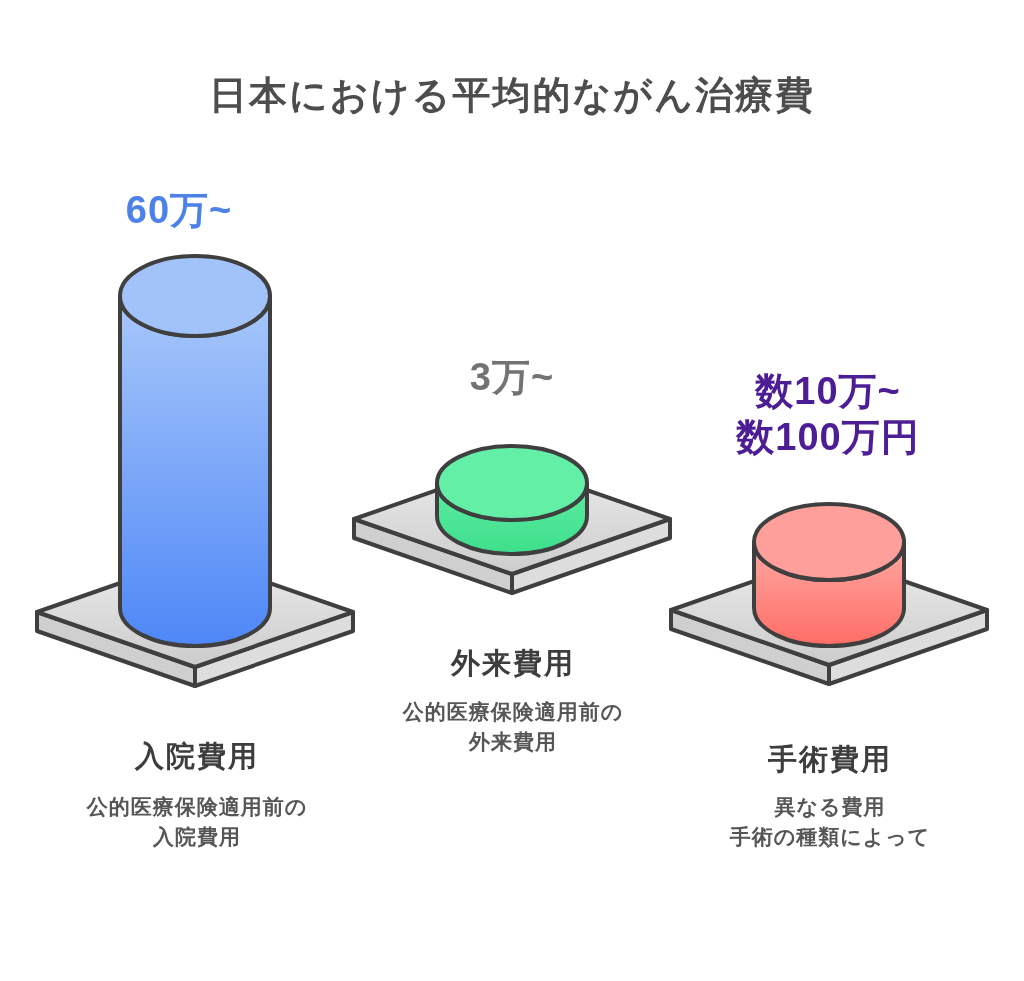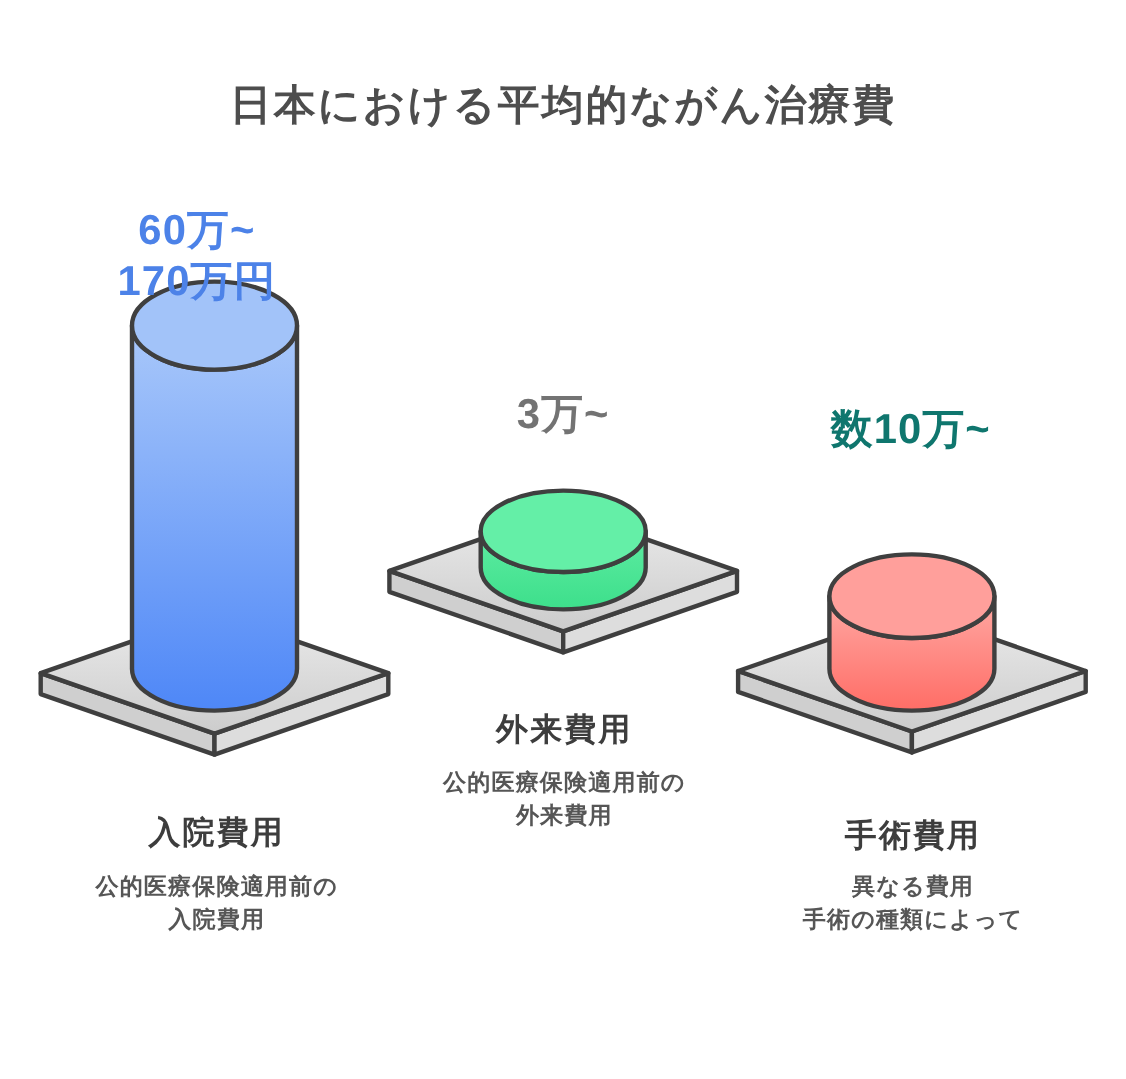--- a/index.html
+++ b/index.html
@@ -33,21 +33,21 @@
   }
   .value-label {
     width: 300px;
     font-size: 38px;
     font-weight: bold;
     line-height: 46px;
     letter-spacing: 1px;
   }
   .value-blue  { left: 29px;  top: 146px; color: #4c82e8; margin-top: 41px; }
   .value-green { left: 362px; top: 330px; color: #737373; margin-top: 24px; }
-  .value-red   { left: 678px; top: 368px; color: #0f766e; }
+  .value-red   { left: 678px; top: 368px; color: #4c1d95; }
   .heading {
     width: 300px;
     font-size: 29px;
     font-weight: bold;
     letter-spacing: 2px;
     color: #3d3d3d;
   }
   .heading-blue  { left: 47px;  top: 737px; }
   .heading-green { left: 363px; top: 644px; }
   .heading-red   { left: 680px; top: 740px; }
@@ -123,27 +123,27 @@
         <path d="M754,542 L754,608 A75,38 0 0 0 904,608 L904,542 A75,38 0 0 1 754,542 Z" fill="url(#gradRed)"></path>
         <ellipse cx="829" cy="542" rx="75" ry="38" fill="#ff9f9b"></ellipse>
       </g>
     </g>
   </svg>
 
   <div class="txt title">日本における平均的ながん治療費</div>
 
   <div class="txt value-label value-blue">
     <div>60万~</div>
-    <div>170万円</div>
   </div>
   <div class="txt value-label value-green">
     <div>3万~</div>
   </div>
   <div class="txt value-label value-red">
     <div>数10万~</div>
+    <div>数100万円</div>
   </div>
 
   <div class="txt heading heading-blue">入院費用</div>
   <div class="txt heading heading-green">外来費用</div>
   <div class="txt heading heading-red">手術費用</div>
 
   <div class="txt desc desc-blue">
     <div>公的医療保険適用前の</div>
     <div>入院費用</div>
   </div>

